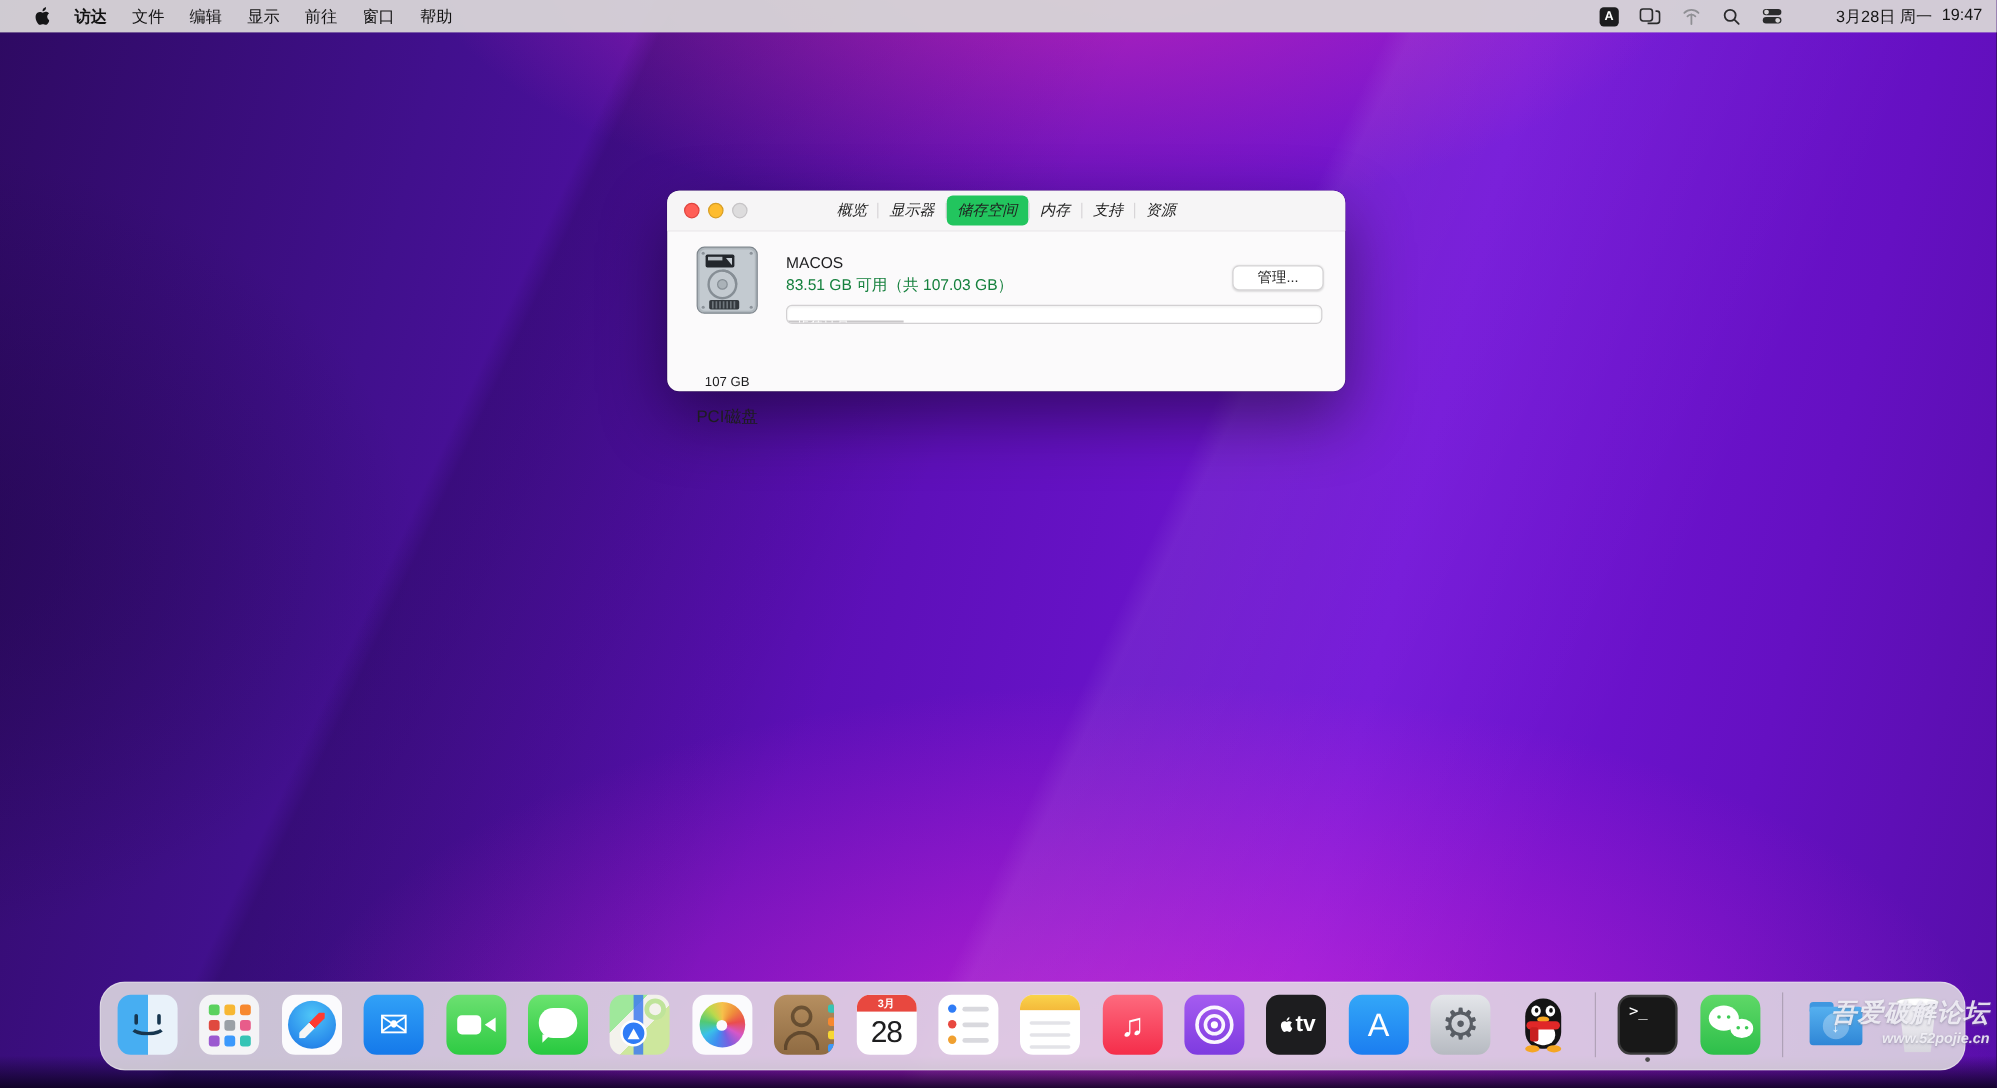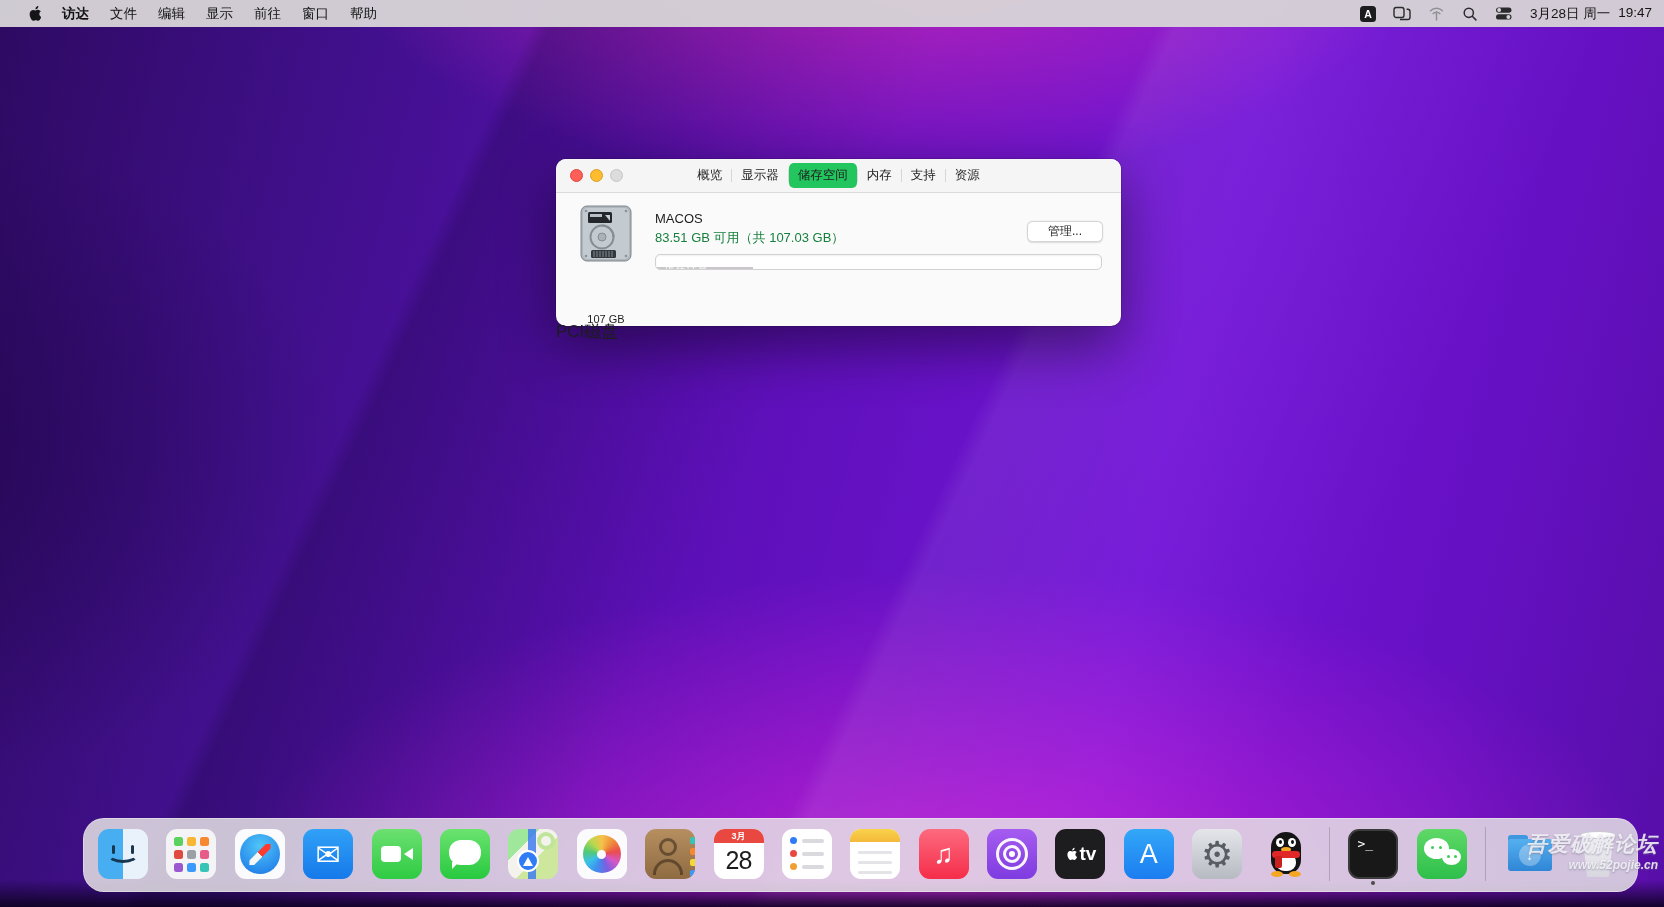--- a/index.html
+++ b/index.html
@@ -27,45 +27,45 @@
     background:rgba(214,211,214,.96); display:flex; align-items:center;
     font-size:13.5px; color:#121212; }
   .mb-left { display:flex; align-items:center; gap:21px; padding-left:27px; }
   .mb-item { cursor:default; }
   .mb-item.bold { font-weight:bold; }
   .apple-logo svg { display:block; }
   .mb-right { margin-left:auto; display:flex; align-items:center; gap:17px; padding-right:12px; }
   .input-badge { width:16px; height:16px; background:#1c1c1e; color:#fff; border-radius:3.5px;
     font-size:10.5px; font-weight:bold; display:flex; align-items:center; justify-content:center; }
   .mb-icon { display:flex; align-items:center; }
-  .mb-clock { display:flex; gap:8px; font-size:13.5px; color:#141414; }
+  .mb-clock { display:flex; gap:8px; font-size:13.5px; color:#141414;margin-left:27px; }
 
   
   .window { position:absolute; left:556px; top:159px; width:565px; height:167px;
     background:#fbfafb; border-radius:10px;
     box-shadow:0 22px 55px rgba(0,0,0,.45), 0 0 0 .5px rgba(0,0,0,.25); }
   .titlebar { position:relative; height:34px; border-bottom:1px solid #dcd9dc;
     background:#f6f5f6; border-radius:10px 10px 0 0;
     display:flex; align-items:center; }
   .traffic { position:absolute; left:14px; top:10px; display:flex; gap:7px; }
   .light { width:13px; height:13px; border-radius:50%; }
   .light.close { background:#ff5f57; border:.5px solid #e0443e; }
   .light.min   { background:#febc2e; border:.5px solid #d89e24; }
   .light.zoom  { background:#dddcdd; border:.5px solid #c6c4c6; }
-  .tabstrip { margin:0 auto; display:flex; align-items:center; font-size:12.5px; color:#1f1f1f; }
+  .tabstrip { margin:0 auto; display:flex; align-items:center; font-size:12.5px; color:#1f1f1f;font-style:italic; }
   .tab { padding:4px 9px; border-radius:5px; white-space:nowrap; }
   .tab.active { background:#22c55e; }
   .tsep { width:1px; height:13px; background:#d8d5d8; }
 
   .win-body { position:relative; height:132px; }
   .disk-icon { position:absolute; left:24px; top:12px; }
   .disk-size-label { position:absolute; left:0px; top:120px; width:100px; text-align:center;
     font-size:11px; color:#1d1d1f; }
-  .disk-type-label { position:absolute; left:0px; top:127px; width:100px; text-align:left;
-    font-size:17px; color:#1d1d1f; }
+  .disk-type-label { position:absolute; left:0px; top:146px; width:100px; text-align:center;
+    font-size:14px; color:#1d1d1f; }
   .vol-name { position:absolute; left:99px; top:18px; font-size:13px; color:#1d1d1f; }
   .vol-avail { position:absolute; left:99px; top:36px; font-size:13px; color:#15803d; }
   .progress { position:absolute; left:99px; top:61px; width:447px; height:16px;
     background:#fff; border:1px solid #d2d0d2; border-radius:5px; overflow:hidden;
     box-shadow:inset 0 1px 2px rgba(0,0,0,.06); }
   .progress-fill { position:absolute; left:0; top:0; bottom:0; width:97px;
     background:#c9c7c9; border-radius:4px 0 0 4px;
     display:flex; align-items:center; padding-left:8px;
     font-size:11px; color:#fff; white-space:nowrap; overflow:hidden;margin-top:12px; }
   .manage-btn { position:absolute; left:471px; top:28px; width:76px; height:21px;

